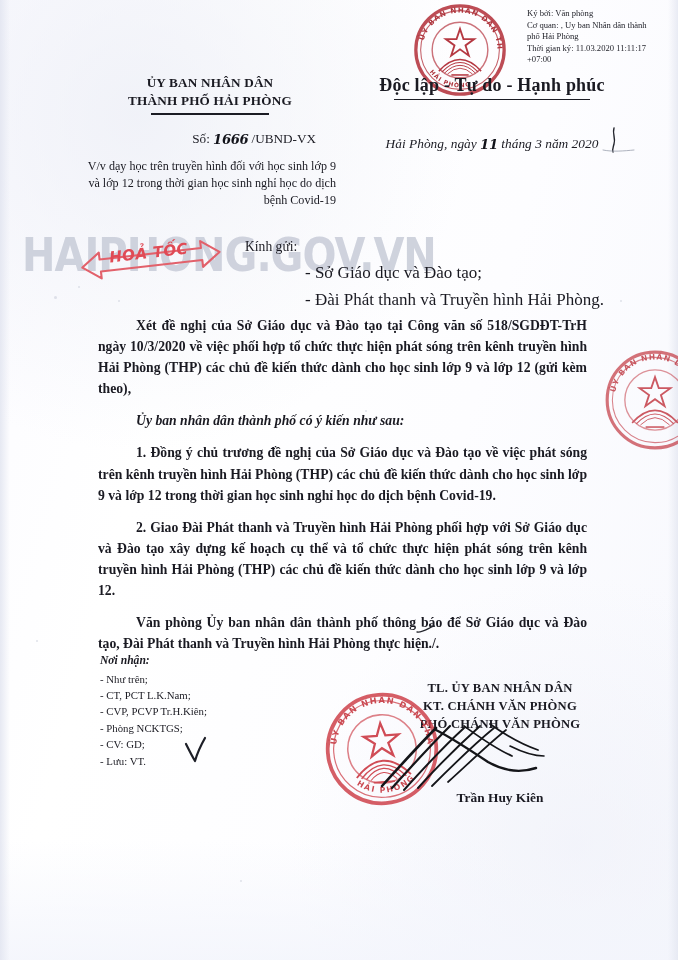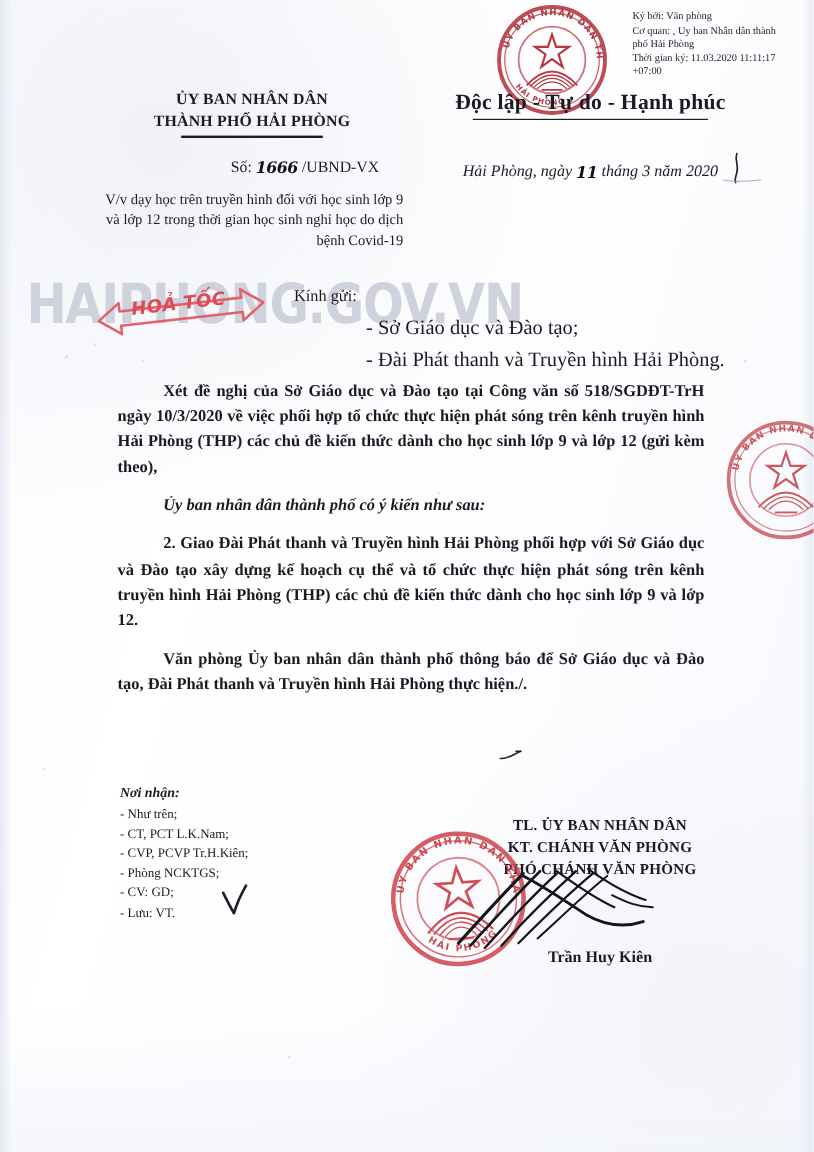--- a/index.html
+++ b/index.html
@@ -361,20 +361,21 @@
     <path d="M28,72 Q50,48 72,72" fill="none" stroke="#c23640" stroke-width="1.5"></path>
     <path d="M32,73 Q50,54 68,73" fill="none" stroke="#c23640" stroke-width="1.1"></path>
     <path d="M36,74 Q50,60 64,74" fill="none" stroke="#c23640" stroke-width=".9"></path>
     <path d="M41,76 L59,76" stroke="#c23640" stroke-width="1.5"></path>
   </svg>
 </div>
 
 <div id="body-text">
   <p>Xét đề nghị của Sở Giáo dục và Đào tạo tại Công văn số 518/SGDĐT-TrH ngày 10/3/2020 về việc phối hợp tổ chức thực hiện phát sóng trên kênh truyền hình Hải Phòng (THP) các chủ đề kiến thức dành cho học sinh lớp 9 và lớp 12 (gửi kèm theo),</p>
   <p class="italic">Ủy ban nhân dân thành phố có ý kiến như sau:</p>
+  <p>1. Đồng ý chủ trương đề nghị của Sở Giáo dục và Đào tạo về việc phát sóng trên kênh truyền hình Hải Phòng (THP) các chủ đề kiến thức dành cho học sinh lớp 9 và lớp 12 trong thời gian học sinh nghỉ học do dịch bệnh Covid-19.</p>
   <p>2. Giao Đài Phát thanh và Truyền hình Hải Phòng phối hợp với Sở Giáo dục và Đào tạo xây dựng kế hoạch cụ thể và tổ chức thực hiện phát sóng trên kênh truyền hình Hải Phòng (THP) các chủ đề kiến thức dành cho học sinh lớp 9 và lớp 12.</p>
   <p>Văn phòng Ủy ban nhân dân thành phố thông báo để Sở Giáo dục và Đào tạo, Đài Phát thanh và Truyền hình Hải Phòng thực hiện./.</p>
 </div>
 
 <svg id="ink-end" viewBox="0 0 24 14">
   <path d="M2,10 C7,11 12,7 19,4" fill="none" stroke="#22242c" stroke-width="1.3" stroke-linecap="round"></path>
   <path d="M19,4 L15,4" fill="none" stroke="#22242c" stroke-width="1.2" stroke-linecap="round"></path>
 </svg>
 
 <div id="noi-nhan">

